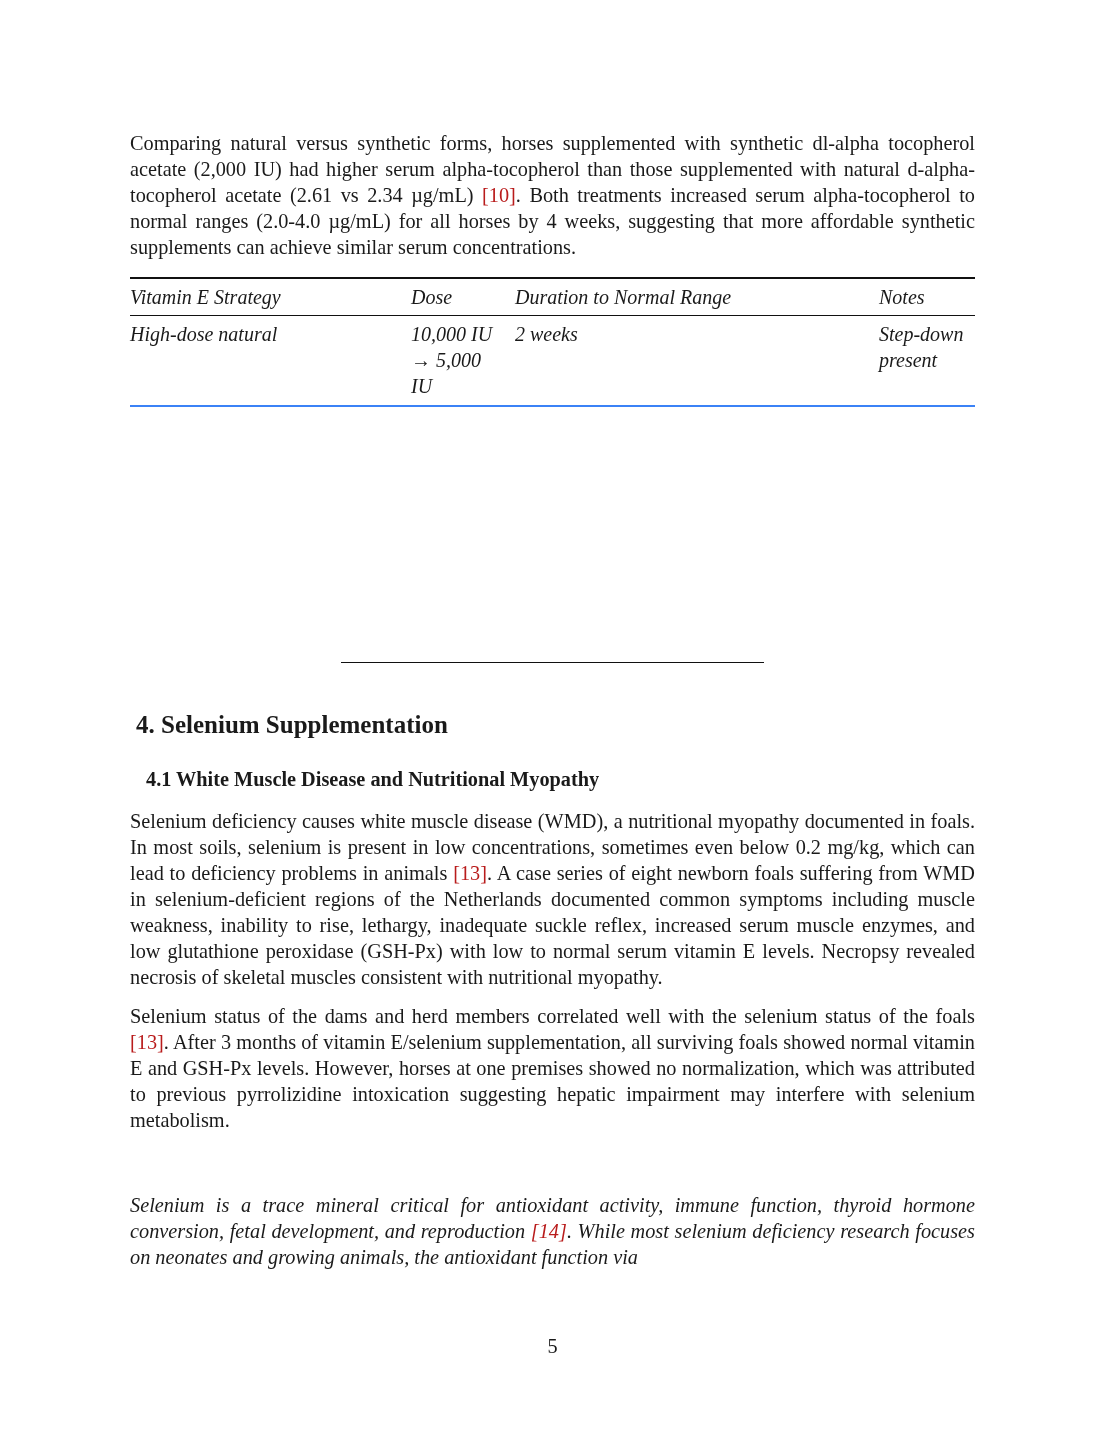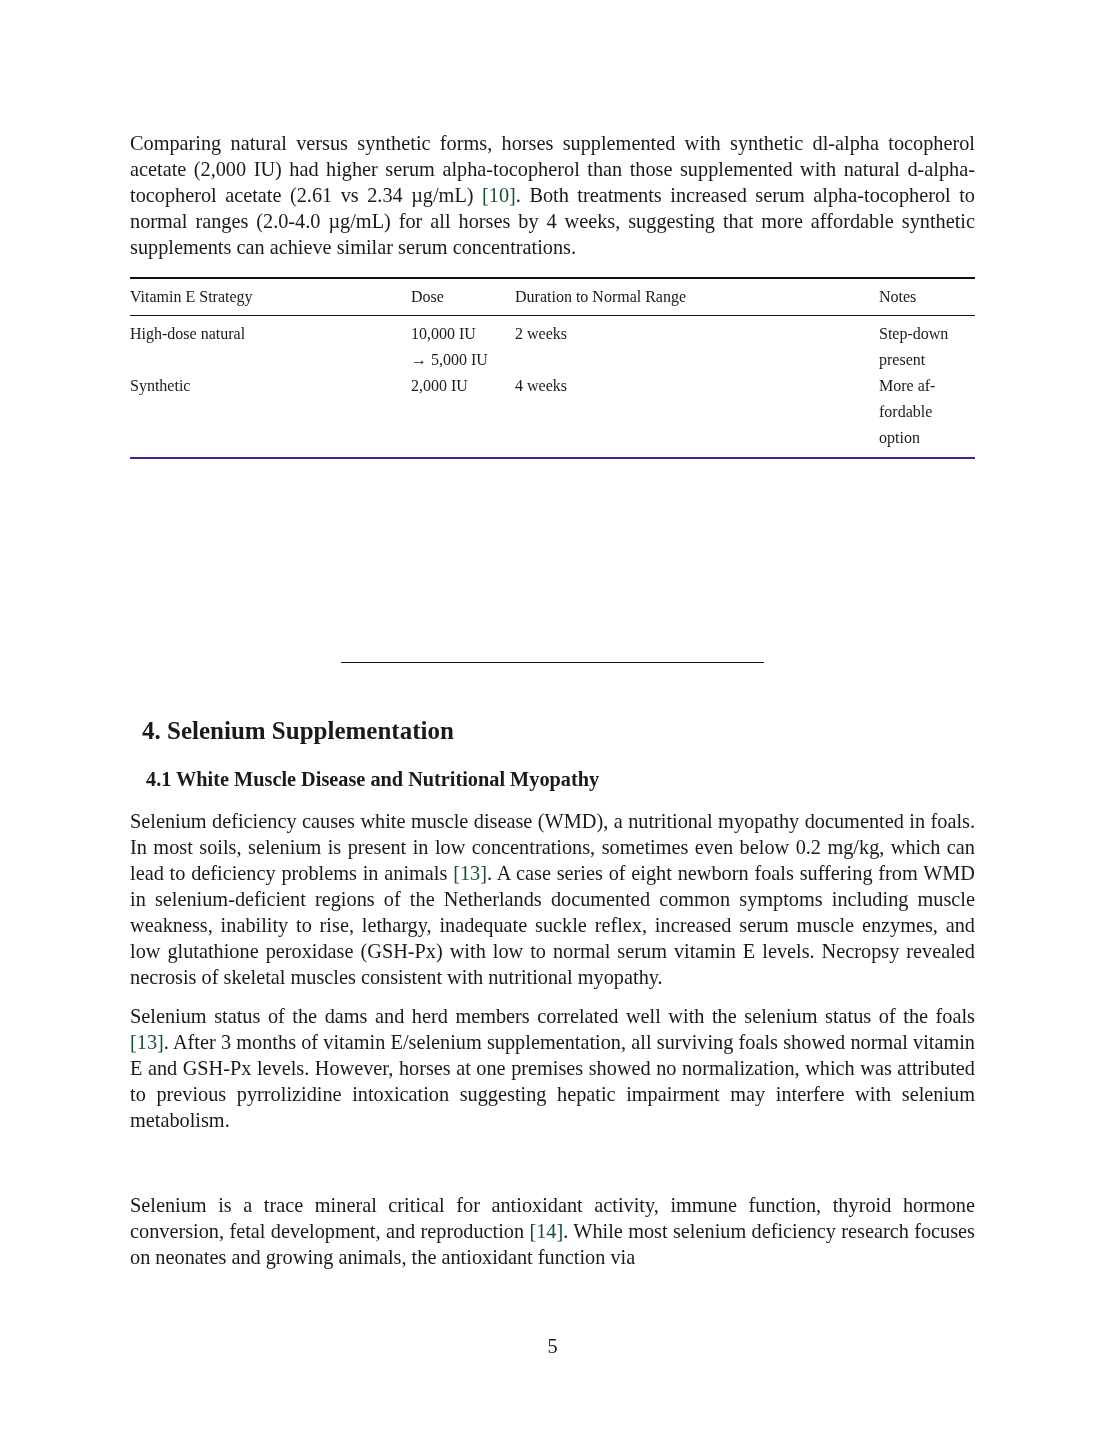--- a/index.html
+++ b/index.html
@@ -6,39 +6,39 @@
   body {
     width: 1105px; height: 1430px; position: relative; overflow: hidden;
     font-family: "Liberation Serif", "DejaVu Serif", serif;
     color: #1a1a1a;
   }
   .page { position: absolute; left: 130px; top: 130px; width: 845px; }
   p.body {
     margin: 0; font-size: 20.3px; line-height: 26px; text-align: justify;
     hyphens: manual;
   }
-  .cite { color: #14532d; cursor: pointer; }
+  .cite { color: #b91c1c; cursor: pointer; }
   table.data {
     border-collapse: collapse; width: 845px; margin-top: 17px;
-    font-size: 16px; line-height: 26px;
-    border-top: 2px solid #111; border-bottom: 2px solid #4c1d95;
+    font-size: 20px; line-height: 26px;
+    border-top: 2px solid #111; border-bottom: 2px solid #3b82f6; font-style: italic;
   }
   table.data th { font-weight: normal; text-align: left; padding: 5px 0 5px 0; vertical-align: top; }
   table.data thead tr { border-bottom: 1.5px solid #111; }
   table.data td { padding: 0; vertical-align: top; text-align: left; margin-left: 14px; }
   table.data tbody tr:first-child td { padding-top: 5px; }
   table.data tbody tr:last-child td { padding-bottom: 6px; }
   .c1 { width: 281px; }
   .c2 { width: 104px; }
   .c3 { width: 364px; }
   .c4 { width: 96px; }
   .narrow { display: block; width: 84px; }
   .narrow4 { display: block; width: 92px; }
   .rule { position: absolute; left: 341px; top: 662px; width: 423px; height: 0; border-top: 1.5px solid #111; }
-  h2.sec { position: absolute; left: 130px; top: 702px; margin: 12px; font-size: 25px; font-weight: bold; line-height: 34px; font-family: Liberation Serif, serif; }
+  h2.sec { position: absolute; left: 130px; top: 702px; margin: 6px; font-size: 25px; font-weight: bold; line-height: 34px; font-family: Liberation Serif, serif; }
   h3.sub { margin: 16px; font-size: 20.3px; font-weight: bold; line-height: 26px; }
   .blk { position: absolute; left: 130px; width: 845px; }
   .pagenum { position: absolute; left: 0; width: 1105px; top: 1333px; text-align: center; font-size: 20.3px; line-height: 26px; }
 </style>
 </head>
 <body>
 
 <div class="page">
   <p class="body"><span>Comparing natural versus synthetic forms, horses supplemented with synthetic dl-alpha tocopherol acetate (2,000 IU) had higher serum alpha-tocopherol than those supplemented with natural d-alpha-tocopherol acetate (2.61 vs 2.34 µg/mL) </span><span class="cite">[10]</span><span>. Both treatments increased serum alpha-tocopherol to normal ranges (2.0-4.0 µg/mL) for all horses by 4 weeks, suggesting that more affordable synthetic supplements can achieve similar serum concentrations.</span></p>
 
@@ -55,41 +55,31 @@
       <tr>
         <td>High-dose natural</td>
         <td>
             <span class="narrow">10,000 IU → 5,000 IU</span>
           </td>
         <td>2 weeks</td>
         <td>
             <span class="narrow4">Step-down present</span>
           </td>
       </tr>
-      <tr>
-        <td>Synthetic</td>
-        <td>
-            <span class="narrow">2,000 IU</span>
-          </td>
-        <td>4 weeks</td>
-        <td>
-            <span class="narrow4">More af­fordable option</span>
-          </td>
-      </tr>
     </tbody>
   </table>
 </div>
 
 <div class="rule"></div>
 
 <h2 class="sec">4. Selenium Supplementation</h2>
 
 <div class="blk" style="top:750px;">
   <h3 class="sub">4.1 White Muscle Disease and Nutritional Myopathy</h3>
   <p class="body" style="margin-top:16px;"><span>Selenium deficiency causes white muscle disease (WMD), a nutritional myopathy docu­mented in foals. In most soils, selenium is present in low concentrations, sometimes even below 0.2 mg/kg, which can lead to deficiency problems in animals </span><span class="cite">[13]</span><span>. A case series of eight newborn foals suffering from WMD in selenium-deficient regions of the Netherlands documented common symptoms including muscle weakness, inability to rise, lethargy, inadequate suckle reflex, increased serum muscle enzymes, and low glutathione peroxi­dase (GSH-Px) with low to normal serum vitamin E levels. Necropsy revealed necrosis of skeletal muscles consistent with nutritional myopathy.</span></p>
   <p class="body" style="margin-top:13px;"><span>Selenium status of the dams and herd members correlated well with the selenium status of the foals </span><span class="cite">[13]</span><span>. After 3 months of vitamin E/selenium supplementation, all surviving foals showed normal vitamin E and GSH-Px levels. However, horses at one premises showed no normalization, which was attributed to previous pyrrolizidine intoxication suggesting hepatic impairment may interfere with selenium metabolism.</span></p>
 </div>
 
 <div class="blk" style="top:1177px;">
-  <p class="body" style="margin-top:15px;"><span>Selenium is a trace mineral critical for antioxidant activity, immune function, thyroid hor­mone conversion, fetal development, and reproduction </span><span class="cite">[14]</span><span>. While most selenium defi­ciency research focuses on neonates and growing animals, the antioxidant function via</span></p>
+  <p class="body" style="margin-top:15px;font-style:italic;"><span>Selenium is a trace mineral critical for antioxidant activity, immune function, thyroid hor­mone conversion, fetal development, and reproduction </span><span class="cite">[14]</span><span>. While most selenium defi­ciency research focuses on neonates and growing animals, the antioxidant function via</span></p>
 </div>
 
 <div class="pagenum">5</div>
 
 </body></html>

